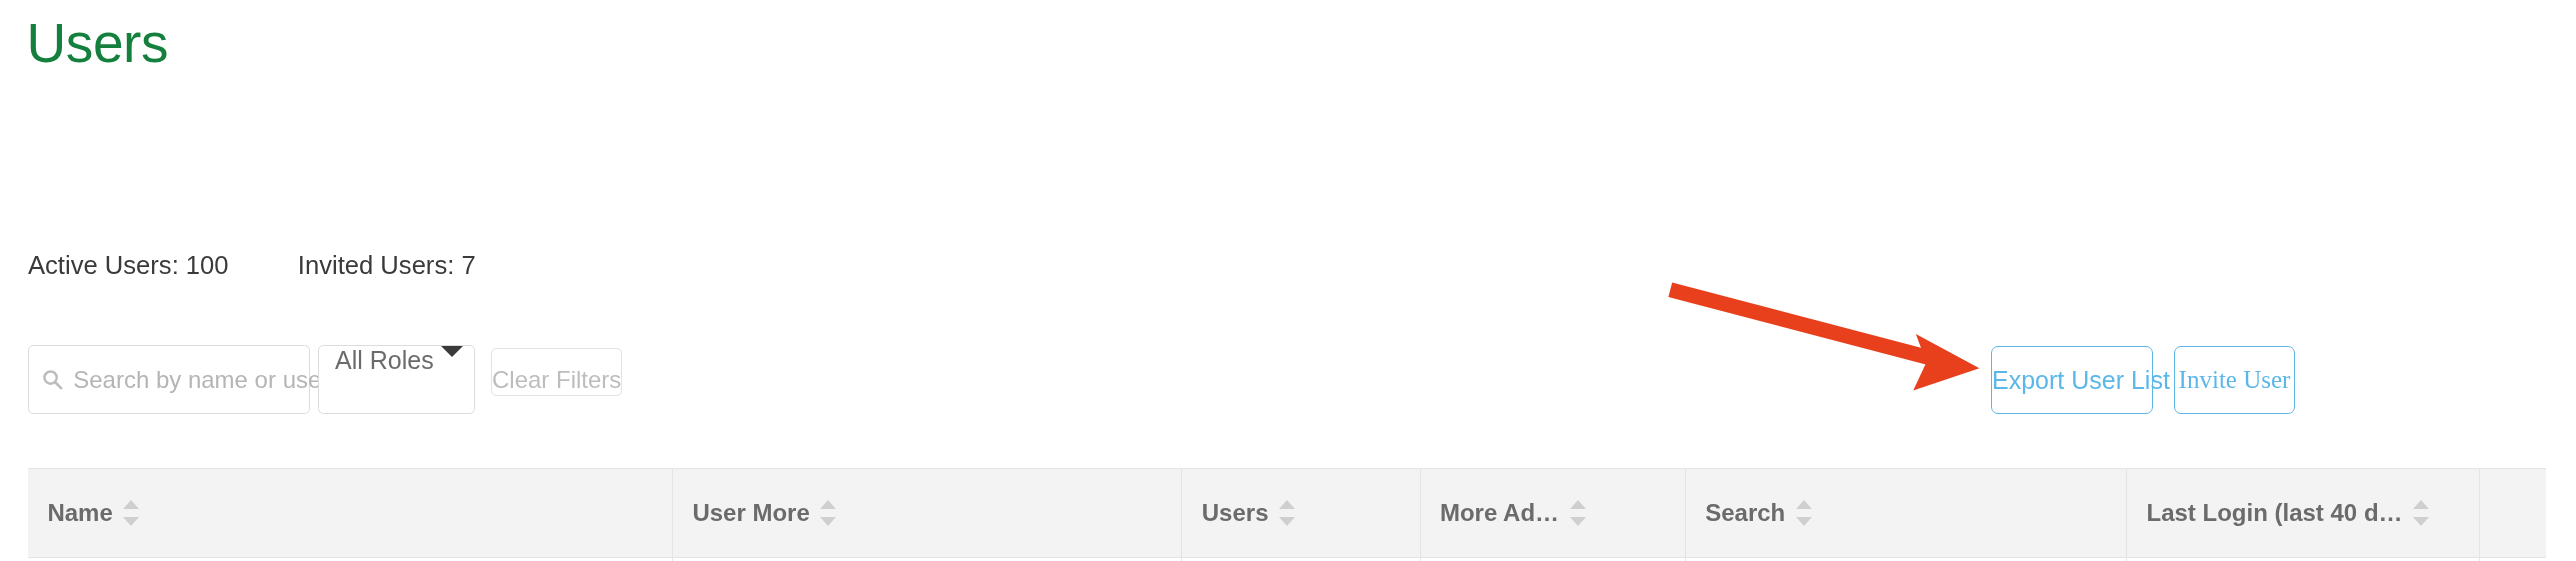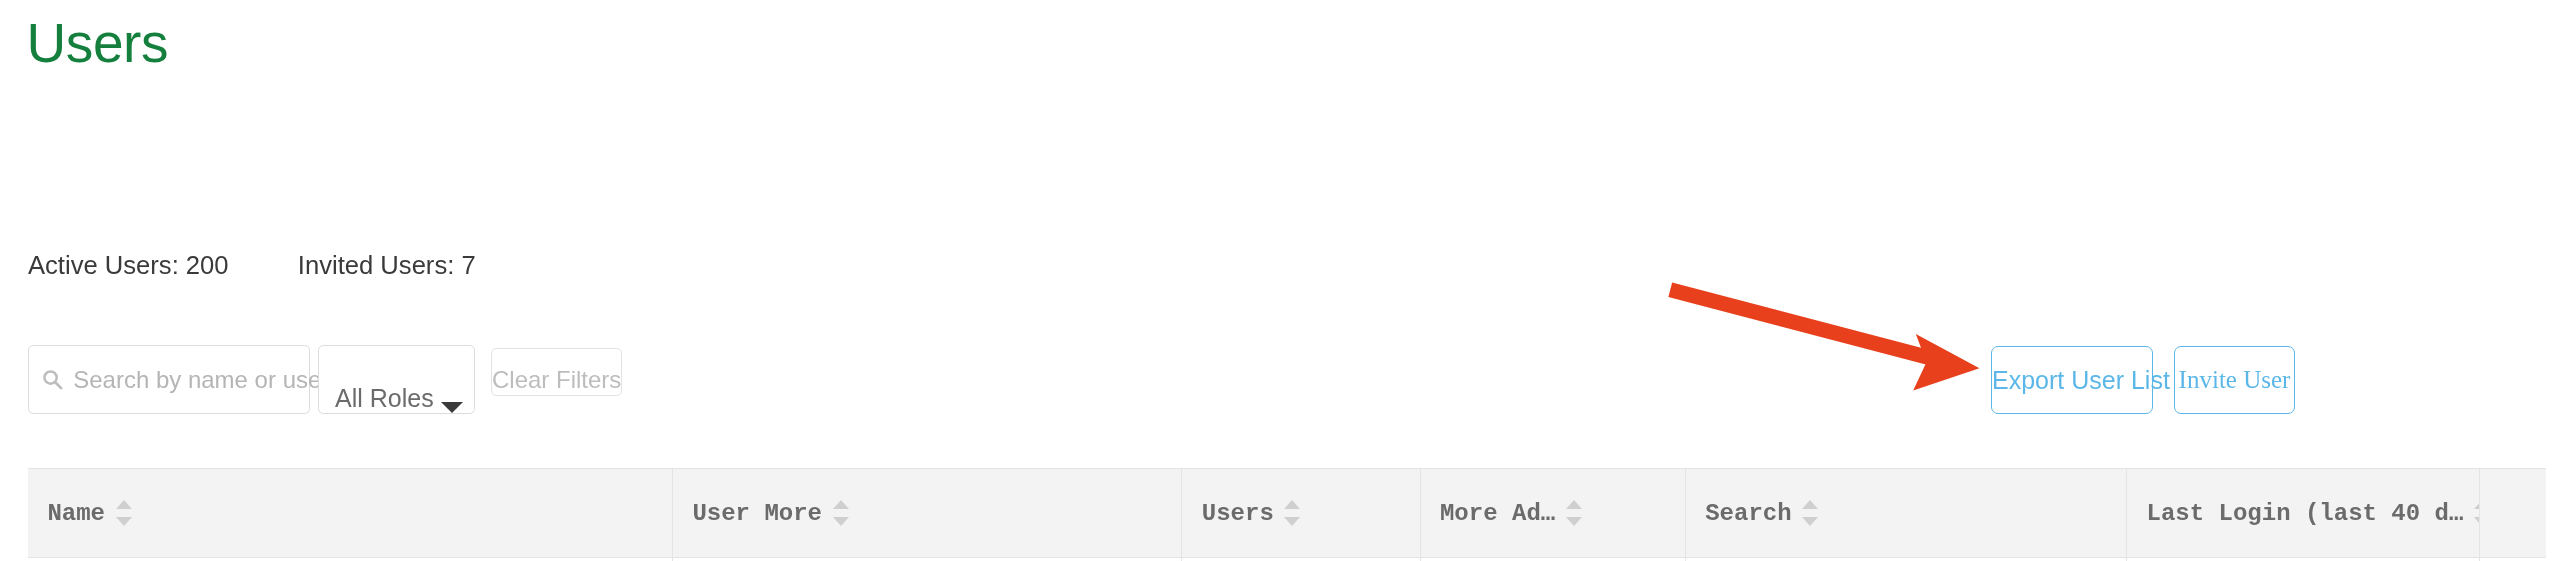--- a/index.html
+++ b/index.html
@@ -109,21 +109,21 @@
     position: absolute;
     left: 290px;
     top: 0;
     width: 157px;
     height: 69px;
     box-sizing: border-box;
     border: 0.9px solid #dcdcdc;
     border-radius: 5.3px;
     background: #fff;
     display: flex;
-    align-items: flex-end;
+    align-items: flex-start;
     padding: 0 14px 0 16px;
     cursor: pointer;
   }
   .roles-label {
     flex: 1 1 auto;
     font-size: 25px;
     color: #6b6b6b;
     white-space: nowrap;
   }
   .caret-down {
@@ -179,21 +179,21 @@
 
   
   .table {
     position: absolute;
     left: 28px;
     top: 468px;
     width: 2518px;
     border-collapse: collapse;
     table-layout: fixed;
   }
-  .table thead tr { background: #f3f3f3; font-family: Liberation Mono, monospace; }
+  .table thead tr { background: #f3f3f3; }
   .table th {
     height: 88px;
     border-top: 0.9px solid #e4e4e4;
     border-bottom: 0.9px solid #e4e4e4;
     border-right: 0.9px solid #e4e4e4;
     background: #f3f3f3;
     padding: 0 0 0 19.4px;
     text-align: left;
     vertical-align: middle;
     font-size: 24px;
@@ -244,21 +244,21 @@
 </style>
 </head>
 <body>
 
 <div class="page">
 
   <div class="page-title">Users</div>
 
 
   <div class="counts">
-    <span class="count-item">Active Users: 200</span>
+    <span class="count-item">Active Users: 100</span>
     <span class="gap"></span>
     <span class="count-item">Invited Users: 7</span>
   </div>
 
   <div class="controls">
 
     <div class="search-box">
       <svg class="search-icon" viewBox="0 0 24 24">
         <circle cx="10" cy="10" r="6.4" fill="none" stroke="#bdbdbd" stroke-width="2.6"></circle>
         <line x1="14.8" y1="14.8" x2="21" y2="21" stroke="#bdbdbd" stroke-width="2.9" stroke-linecap="round"></line>

